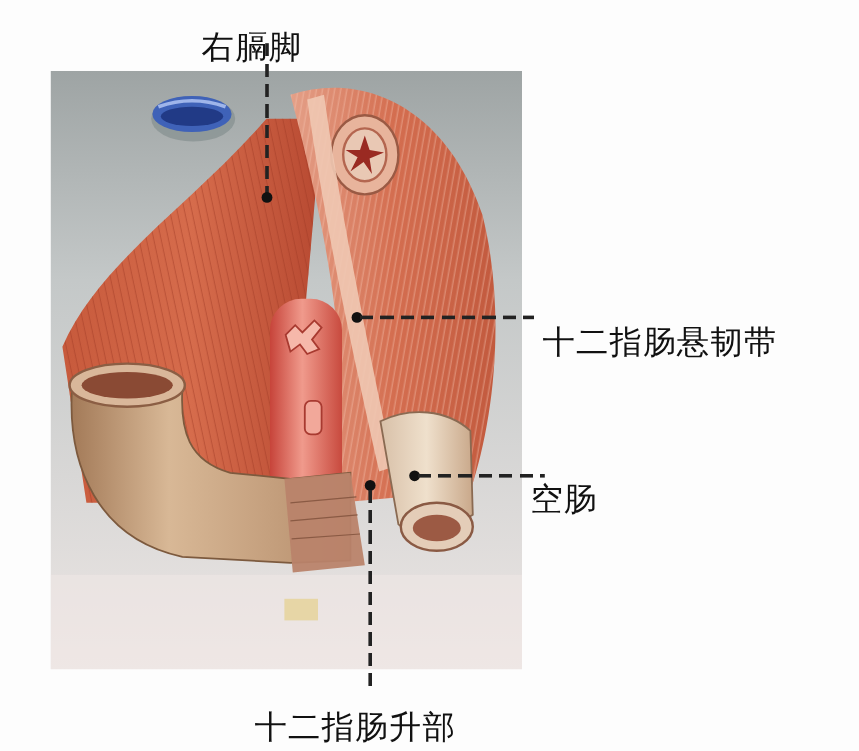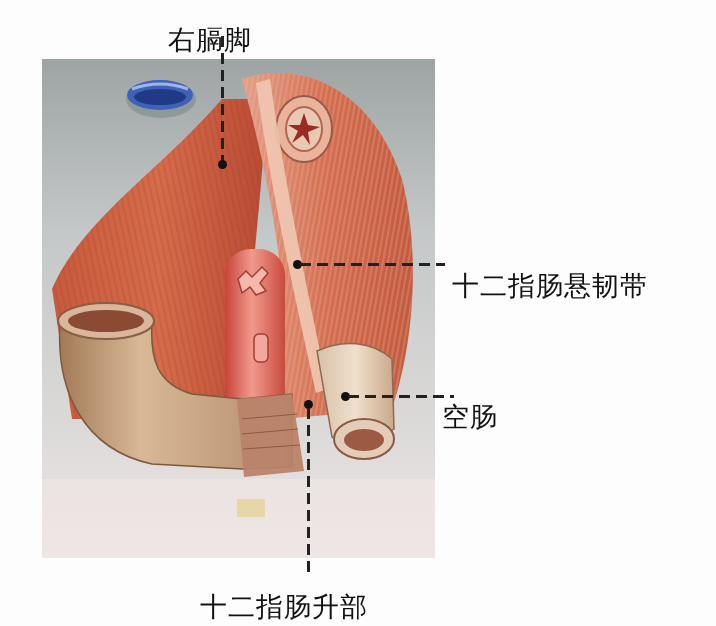--- a/index.html
+++ b/index.html
@@ -126,17 +126,17 @@
   <div class="dot" style="left:293px; top:260px;"></div>
   <div class="hdash" style="left:300px; top:263px; width:145px;"></div>
 </div>
 
 <div class="label" style="left:442px; top:382px;">空肠</div>
 <div class="leader">
   <div class="dot" style="left:341px; top:392px;"></div>
   <div class="hdash" style="left:348px; top:395px; width:106px;"></div>
 </div>
 
-<div class="label" style="left:200px; top:572px;">十二指肠升部</div>
+<div class="label" style="left:212px; top:572px;">十二指肠升部</div>
 <div class="leader">
   <div class="dot" style="left:304px; top:400px;"></div>
   <div class="vdash" style="left:307px; top:408px; height:164px;"></div>
 </div>
 
 </body></html>

